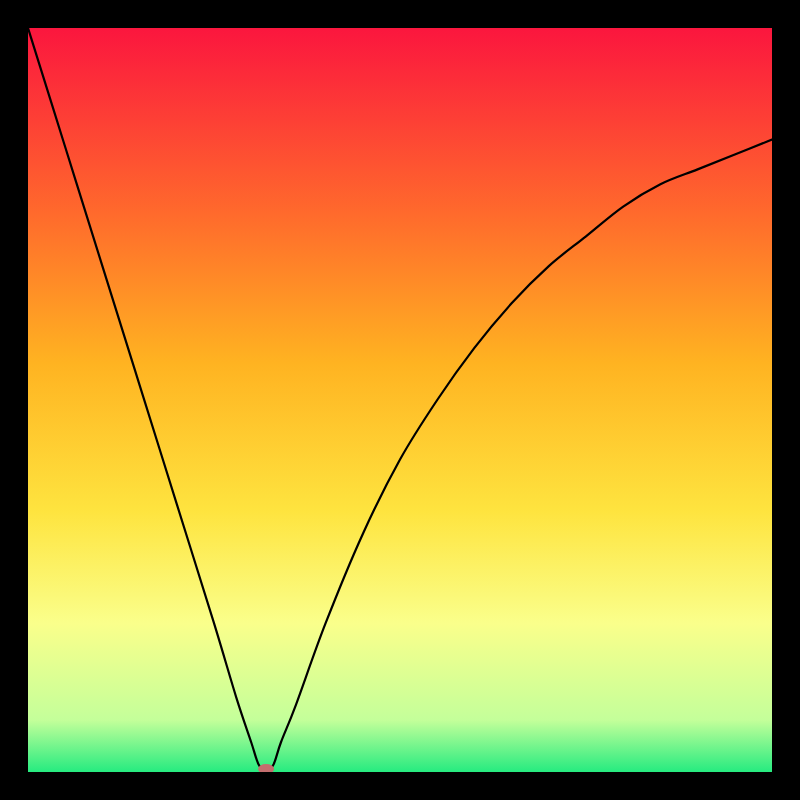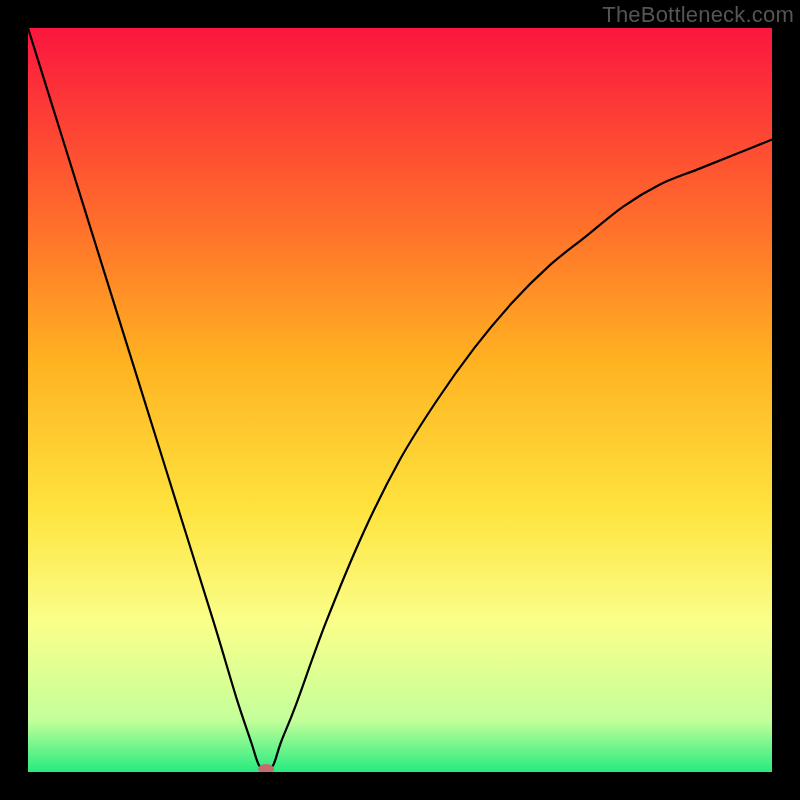--- a/index.html
+++ b/index.html
@@ -33,21 +33,20 @@
     top: 28px;
     width: 744px;
     height: 744px;
     display: block;
   }
 </style>
 </head>
 <body>
 
 <div class="frame">
-  <div class="watermark">TheBottleneck.com</div>
 
   <svg class="plot" viewBox="0 0 744 744" preserveAspectRatio="none">
     <defs>
       <linearGradient id="bg-grad" x1="0" y1="0" x2="0" y2="1">
       <stop offset="0%" stop-color="#fb163e"></stop>
           <stop offset="25%" stop-color="#ff6a2c"></stop>
           <stop offset="45%" stop-color="#ffb321"></stop>
           <stop offset="65%" stop-color="#fee43f"></stop>
           <stop offset="80%" stop-color="#faff8b"></stop>
           <stop offset="93%" stop-color="#c4ff9a"></stop>

